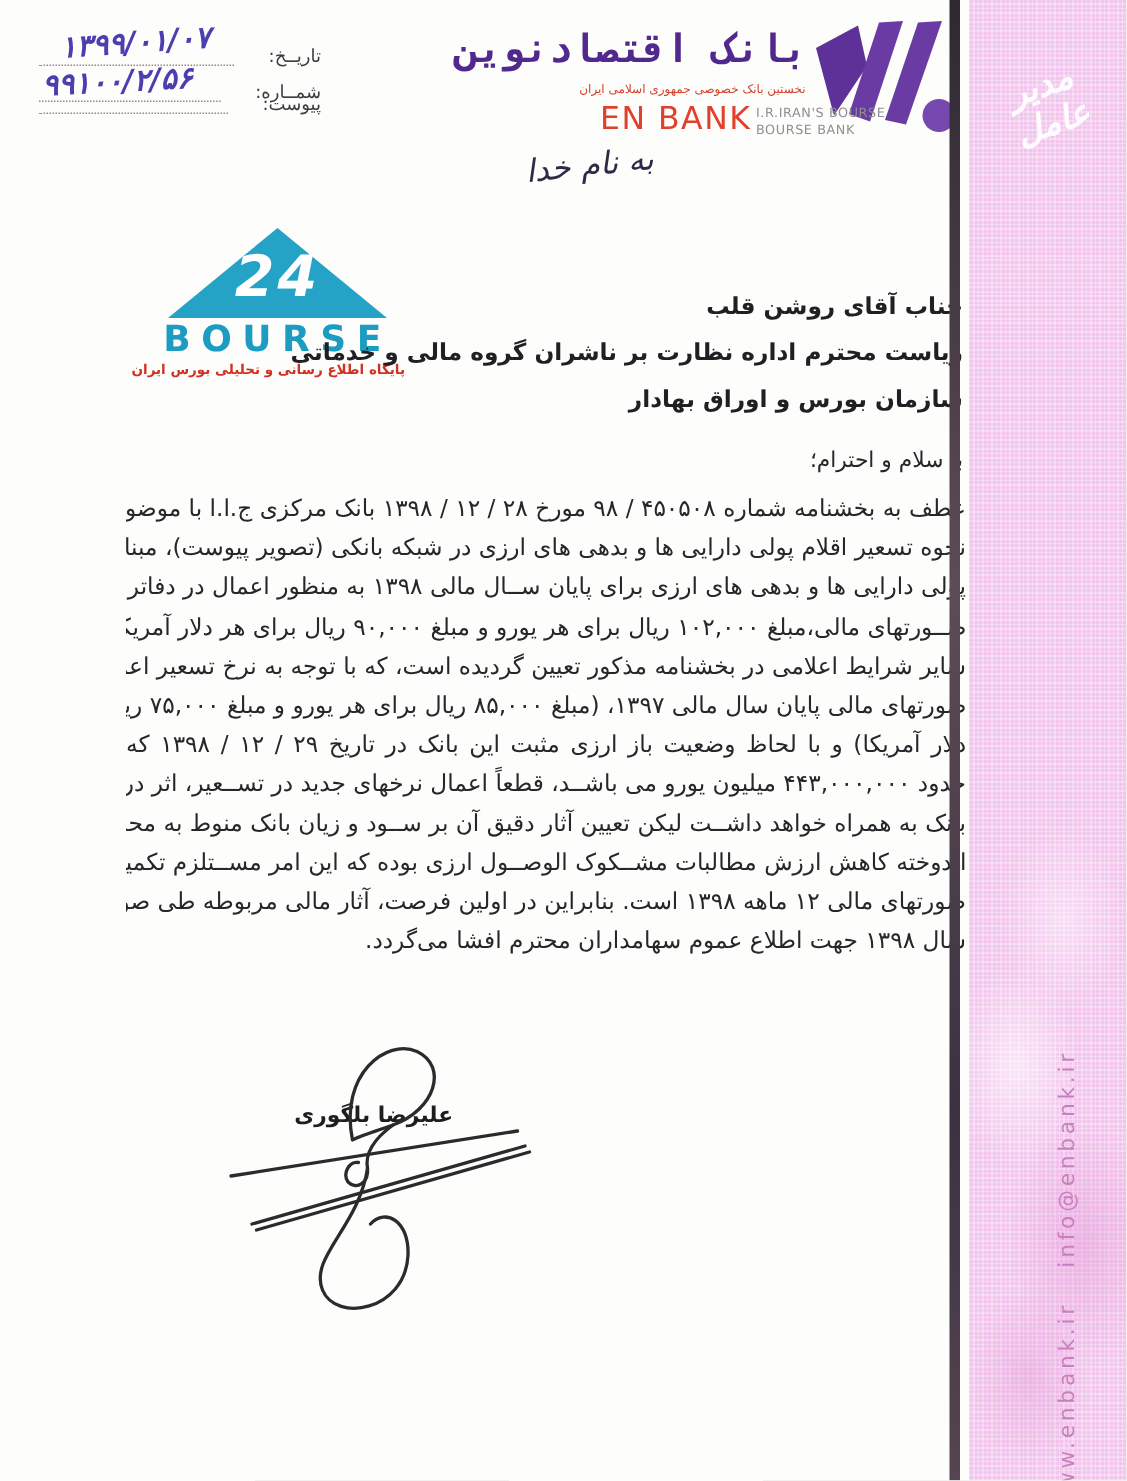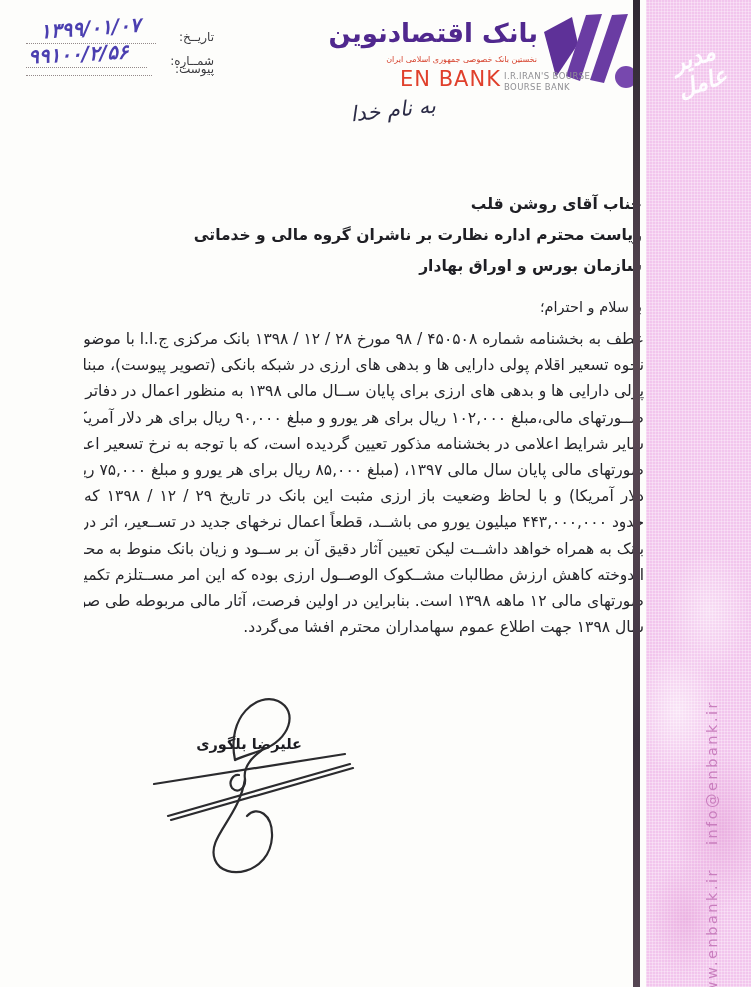--- a/index.html
+++ b/index.html
@@ -13,21 +13,21 @@
   #meta{position:absolute;left:24px;top:22px;width:190px;height:76px;}
   .meta-row{position:absolute;left:0;right:0;display:flex;direction:rtl;align-items:flex-start;height:18px;gap:18px;}
   .meta-label{font-size:12px;color:#3c3c40;white-space:nowrap;}
   .meta-leader{flex:1;border-bottom:1px dotted #948a8a;height:14px;margin-left:2px;margin-right:5px;}
   .hand{position:absolute;color:#4b3fb0;font-style:italic;font-weight:bold;white-space:nowrap;direction:rtl;}
   #hand-date{left:16px;top:-6px;font-size:20px;transform:rotate(-4deg);}
   #hand-number{left:4px;top:20px;font-size:20px;transform:rotate(-3deg);}
   
   #bank-logo{position:absolute;left:390px;top:14px;width:250px;height:88px;}
   #enbank-emblem{position:absolute;right:2px;top:0px;}
-  #bank-name-fa{position:absolute;right:102px;top:4px;font-size:26px;font-weight:bold;color:#50288e;direction:rtl;white-space:nowrap;}
+  #bank-name-fa{position:absolute;right:102px;top:4px;font-size:26px;font-weight:bold;color:#50288e;direction:rtl;white-space:nowrap;font-family:Liberation Mono, monospace;}
   #bank-tagline-fa{position:absolute;right:103px;top:41px;font-size:8px;color:#d6402b;direction:rtl;white-space:nowrap;}
   #bank-name-en{position:absolute;left:10px;top:53px;font-size:21px;font-weight:normal;color:#e0402c;letter-spacing:1px;white-space:nowrap;}
   #bank-tagline-en{position:absolute;left:114px;top:57px;font-size:8.5px;color:#8f8f93;letter-spacing:.4px;line-height:10.5px;white-space:nowrap;}
   
   #bismillah{position:absolute;left:318px;top:98px;width:150px;text-align:center;
     font-family:"DejaVu Serif",serif;font-style:italic;font-size:21px;color:#2b2b46;
     transform:rotate(-6deg);direction:rtl;}
   
   #bourse{position:absolute;left:100px;top:148px;width:170px;height:110px;}
   #bourse-triangle{position:absolute;left:10px;top:2px;}
@@ -103,20 +103,28 @@
     <div id="bank-tagline-fa">نخستین بانک خصوصی جمهوری اسلامی ایران</div>
     <div id="bank-name-en">EN BANK</div>
     <div id="bank-tagline-en">
       <div>I.R.IRAN'S BOURSE</div>
       <div>BOURSE BANK</div>
     </div>
   </div>
 
   <div id="bismillah">به نام خدا</div>
 
+  <div id="bourse">
+    <svg id="bourse-triangle" width="150" height="64" viewBox="0 0 150 64">
+      <polygon points="75,2 148,62 2,62" fill="#24a3c7"></polygon>
+    </svg>
+    <div id="bourse-number">24</div>
+    <div id="bourse-name">BOURSE</div>
+    <div id="bourse-tagline">پایگاه اطلاع رسانی و تحلیلی بورس ایران</div>
+  </div>
 
   <div id="recipient">
     <div class="rcp-line">جناب آقای روشن قلب</div>
     <div class="rcp-line">ریاست محترم اداره نظارت بر ناشران گروه مالی و خدماتی</div>
     <div class="rcp-line">سازمان بورس و اوراق بهادار</div>
   </div>
 
   <div id="salutation">با سلام و احترام؛</div>
 
   <div id="body-text">

